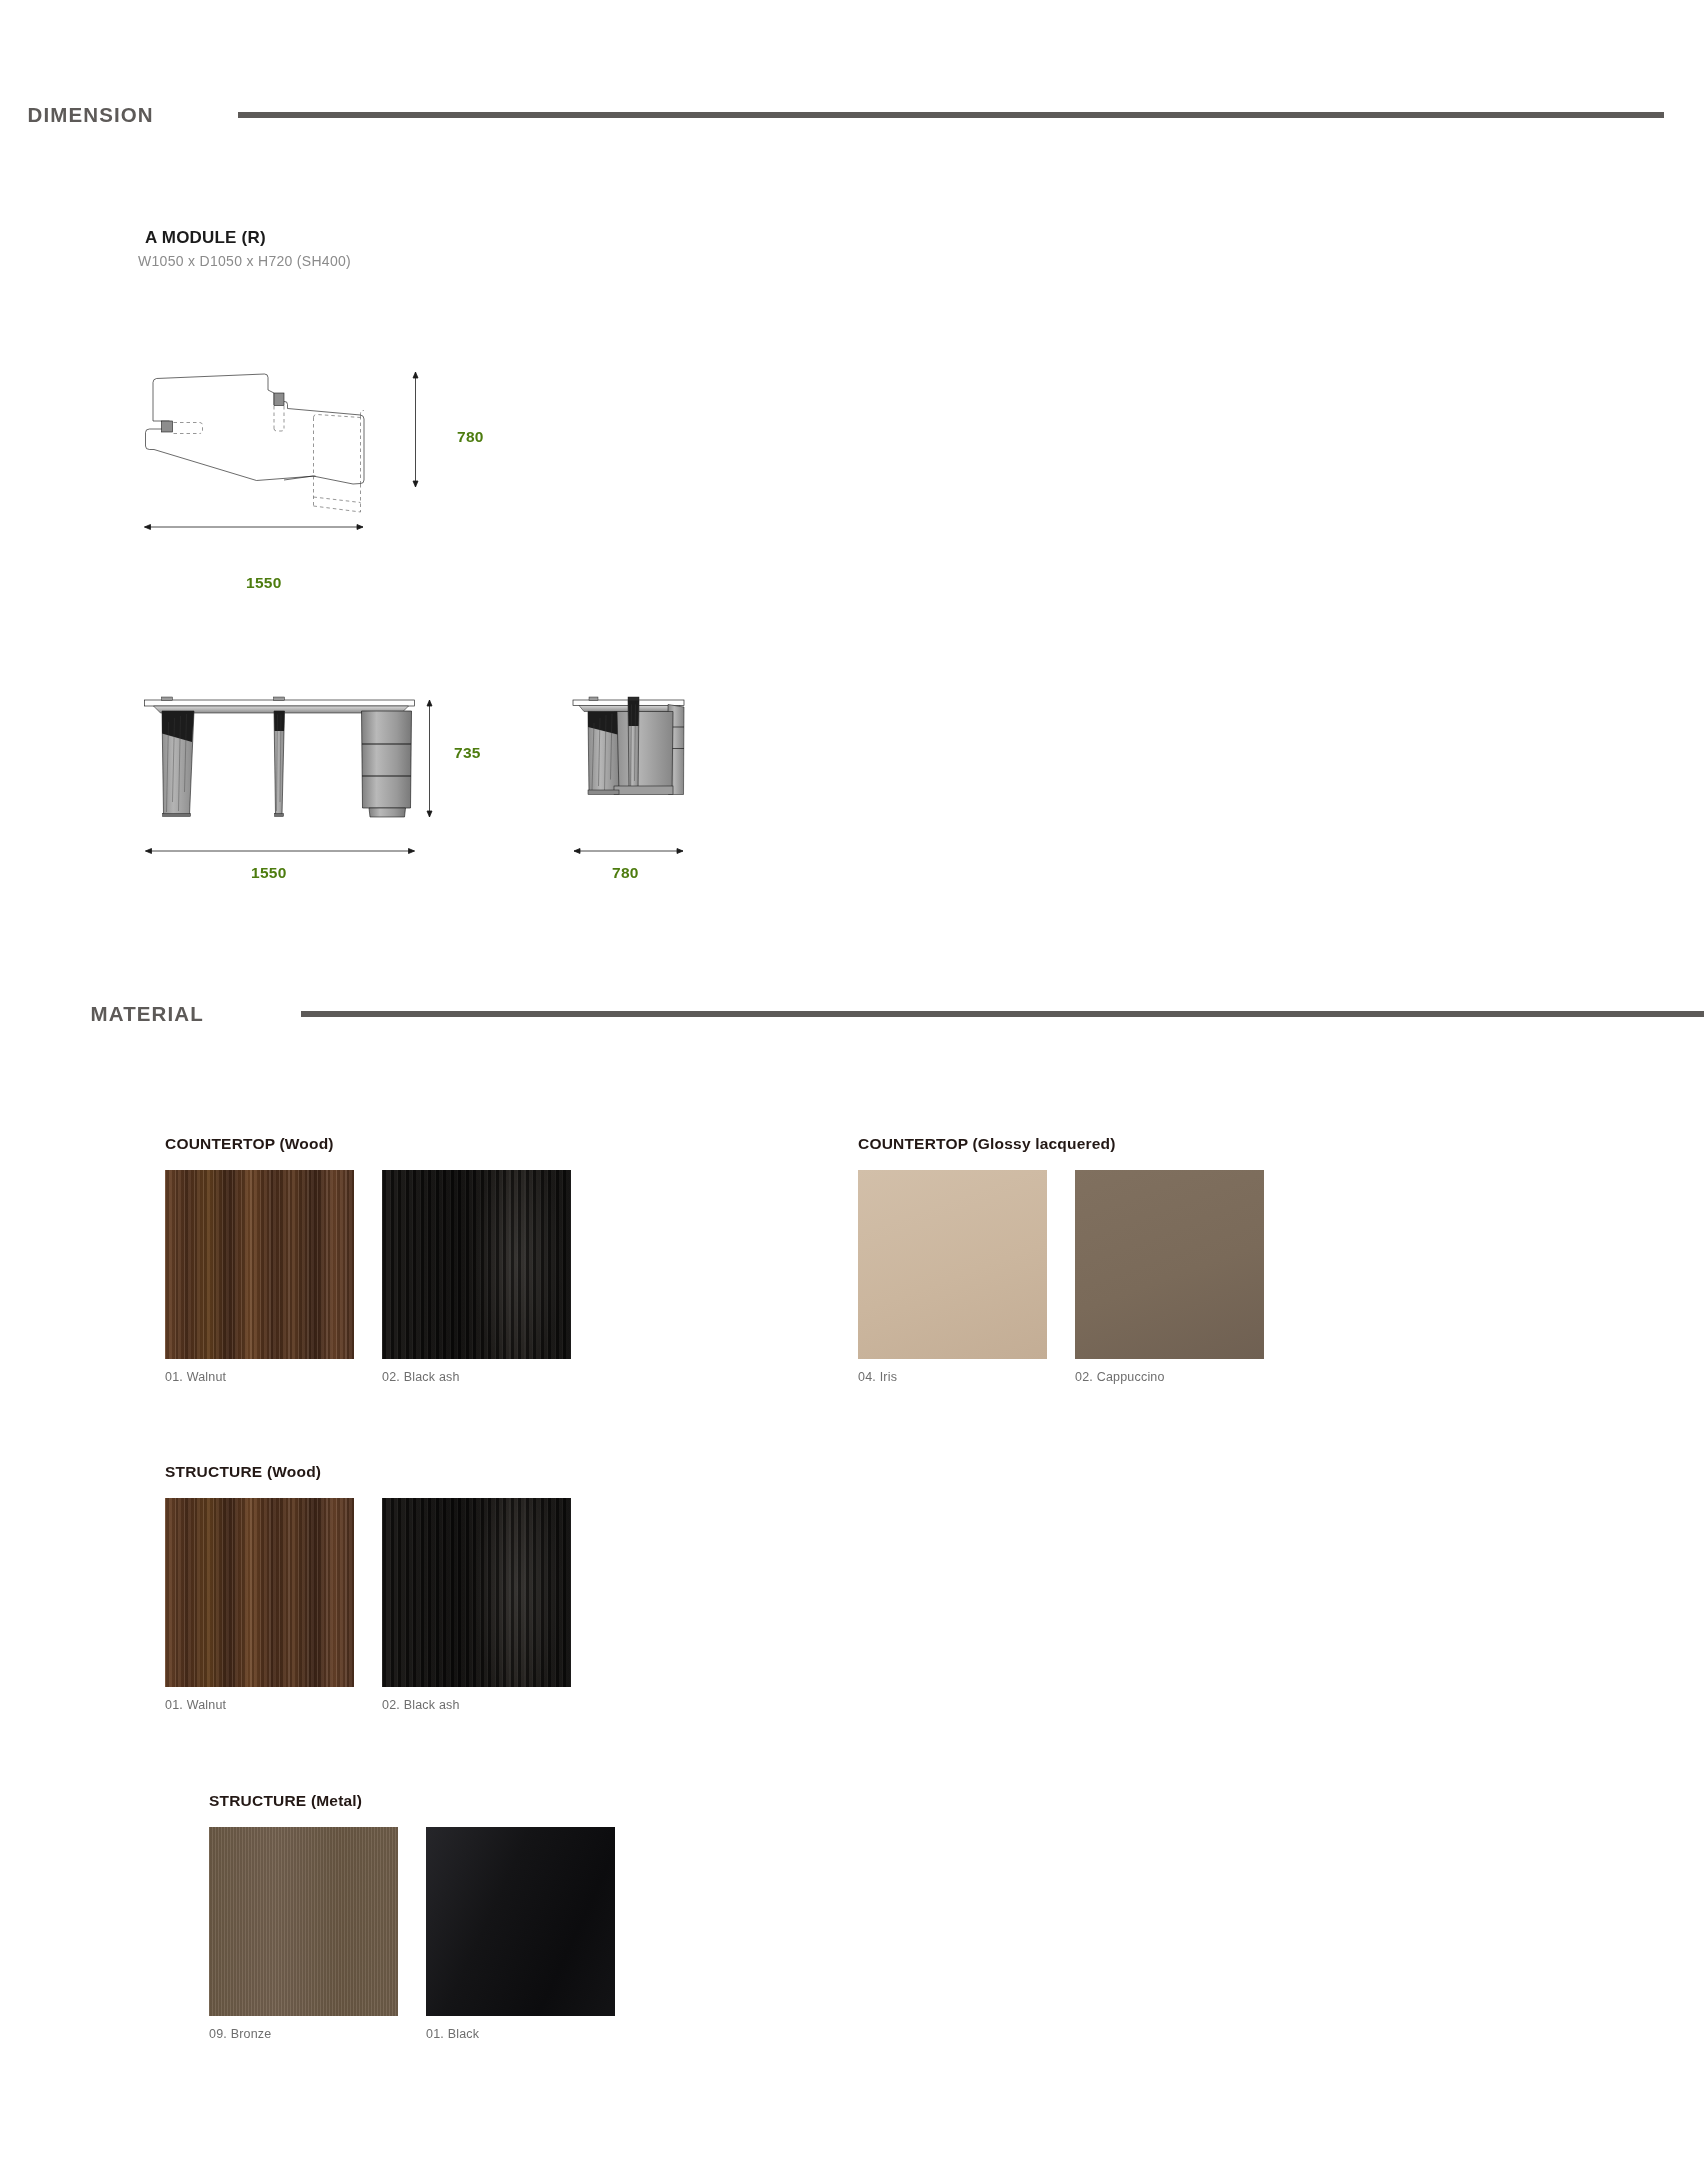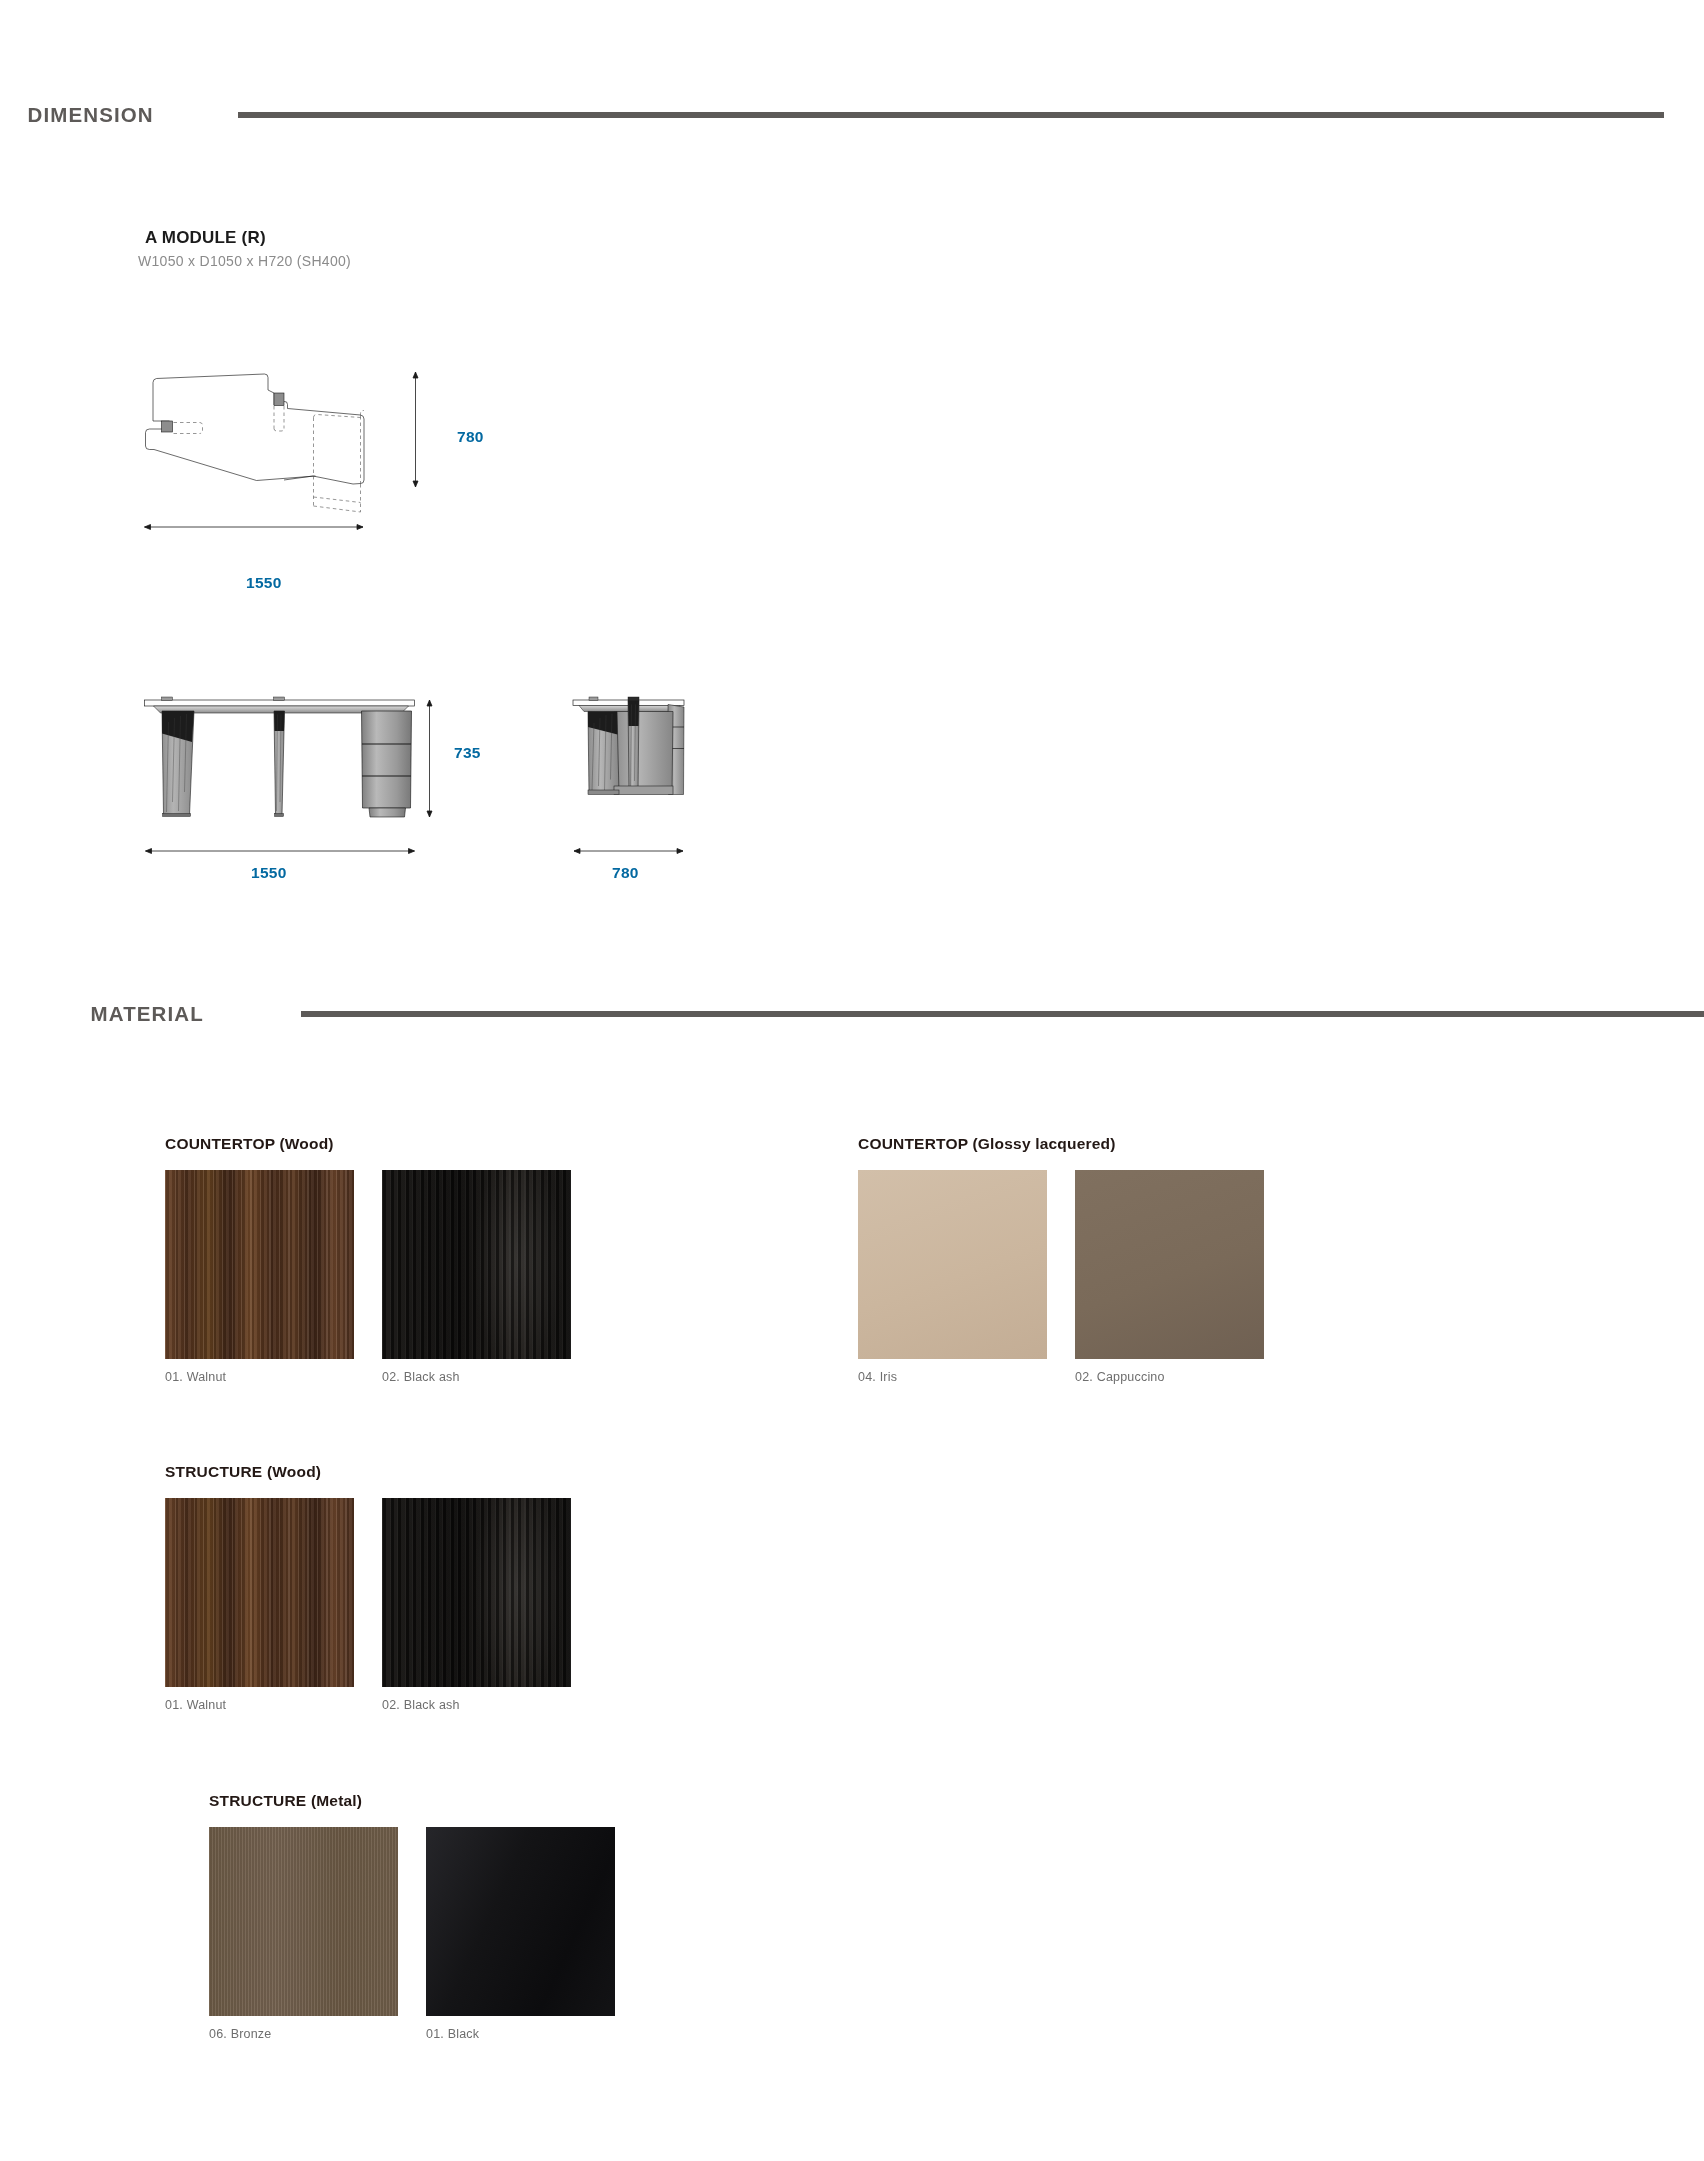--- a/index.html
+++ b/index.html
@@ -51,21 +51,21 @@
     letter-spacing: 0.3px;
   }
 
   
   .drawing { position: absolute; }
 
   .dim-label {
     position: absolute;
     font-size: 15.5px;
     font-weight: bold;
-    color: #0369a1;
+    color: #4d7c0f;
     letter-spacing: 0.3px;
     white-space: nowrap;
   }
 
   
   .mat-group { position: absolute; }
   .mat-heading {
     font-size: 15.5px;
     font-weight: bold;
     color: #231815;
@@ -362,21 +362,21 @@
       <div class="swatch-caption">02. Black ash</div>
     </div>
   </div>
 </div>
 
 <div class="mat-group" style="top:1792px; left:165px;padding-left:44px;">
   <div class="mat-heading">STRUCTURE (Metal)</div>
   <div class="swatch-row">
     <div class="swatch-cell">
       <div class="swatch tex-bronze"></div>
-      <div class="swatch-caption">06. Bronze</div>
+      <div class="swatch-caption">09. Bronze</div>
     </div>
     <div class="swatch-cell">
       <div class="swatch tex-black"></div>
       <div class="swatch-caption">01. Black</div>
     </div>
   </div>
 </div>
 
 
 </body></html>

